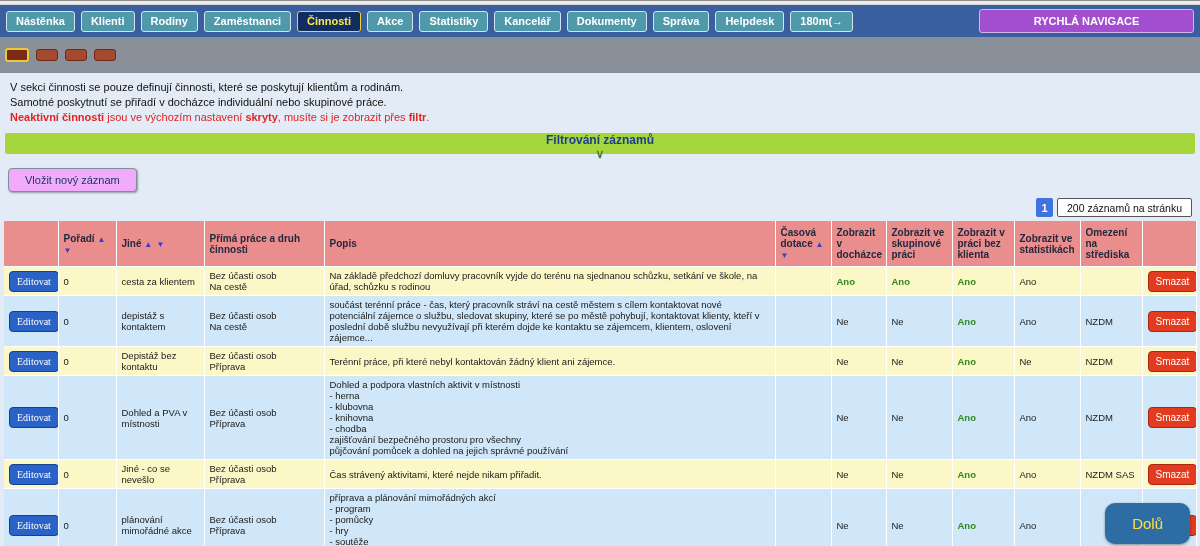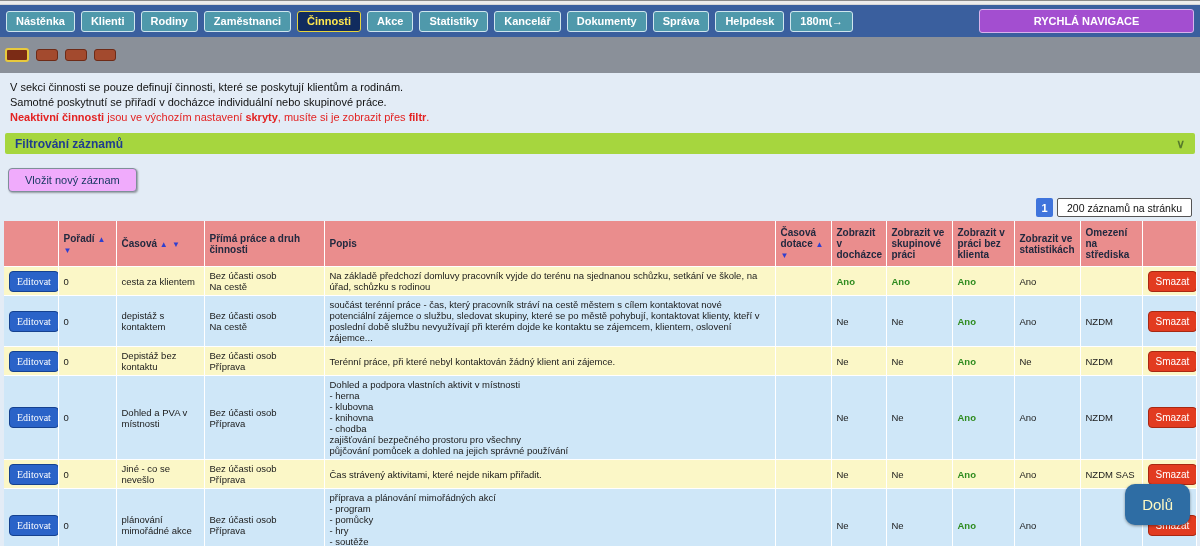--- a/index.html
+++ b/index.html
@@ -29,21 +29,21 @@
   .tab-btn.active{background:#7b2b15;color:#ffd83c;border:2px solid #e8c93c;}
   .tab-btn.muted{color:#a9b8d8;}
 
   
   .intro{padding:7px 10px 6px 10px;font-size:11px;line-height:15px;color:#111;}
   .intro .warn{color:#e32222;}
   .intro .b{font-weight:bold;}
 
   
   .filter-bar{margin:2px 5px 0 5px;background:#a6d63e;border-radius:2px;height:21px;
-    display:flex;align-items:center;justify-content:space-between;padding:0 10px;cursor:pointer;}
+    display:flex;align-items:center;justify-content:space-between;padding:0 10px;cursor:pointer;flex-direction:column;}
   .filter-bar .ftitle{color:#1f3d8f;font-weight:bold;font-size:12px;}
   .filter-bar .chev{color:#567a2b;font-size:12px;font-weight:bold;}
 
   .insert-btn{margin:14px 0 0 8px;background:#f0abfc;color:#14365e;border:1px solid #7e8f99;
     border-radius:4px;font-family:"Liberation Sans",sans-serif;font-size:11px;
     padding:5px 16px;cursor:pointer;box-shadow:1px 1px 2px rgba(0,0,0,.35);}
 
   .pager{display:flex;justify-content:flex-end;align-items:center;gap:4px;margin:6px 8px 0 0;height:19px;}
   .page-num{background:#3f74dc;color:#fff;font-size:11px;font-weight:bold;width:17px;height:19px;
     display:flex;align-items:center;justify-content:center;border-radius:2px;cursor:pointer;}
@@ -59,23 +59,23 @@
     border-right:1px solid #fff;border-bottom:1px solid #fff;overflow:hidden;}
   tr.zebra-yellow td{background:#fbf7c7;}
   tr.zebra-blue td{background:#cfe7f8;}
   .pre{white-space:pre-line;}
   td.flag.ano{color:#2e8b1e;font-weight:bold;}
   .edit-btn{background:#2a63c8;color:#fff;border:1px solid #15418f;border-radius:4px;
     font-family:Liberation Serif, serif;font-size:10px;padding:4px 7px;cursor:pointer;}
   .del-btn{background:#e23b20;color:#fff;border:1px solid #a82812;border-radius:4px;
     font-family:"Liberation Sans",sans-serif;font-size:10px;padding:4px 7px;cursor:pointer;}
 
-  .down-btn{position:absolute;right:10px;bottom:21px;background:#2e6da4;color:#fef9c3;border:none;
+  .down-btn{position:absolute;right:10px;bottom:2px;background:#2e6da4;color:#fde047;border:none;
     border-radius:10px;font-family:"Liberation Sans",sans-serif;font-size:15px;
-    padding:12px 17px;cursor:pointer;box-shadow:0 1px 3px rgba(0,0,0,.4);z-index:5;}
+    padding:12px 27px;cursor:pointer;box-shadow:0 1px 3px rgba(0,0,0,.4);z-index:5;}
 </style>
 </head>
 <body>
 
 <div class="page">
   <div class="top-edge"></div>
 
   <div class="navbar">
     <div class="nav-left">
       <button class="nav-btn"><span>Nástěnka</span><span class="nav-ico"></span></button>
@@ -131,21 +131,21 @@
         <col style="width:66px">
       <col style="width:62px">
         <col style="width:66px">
         <col style="width:62px">
         <col style="width:54px">
     </colgroup>
     <thead>
       <tr>
         <th></th>
         <th><span>Pořadí</span> <span class="sort">▲ ▼</span></th>
-        <th><span>Časová</span> <span class="sort">▲ ▼</span></th>
+        <th><span>Jiné</span> <span class="sort">▲ ▼</span></th>
         <th>Přímá práce a druh činnosti</th>
         <th>Popis</th>
         <th><span>Časová dotace</span> <span class="sort">▲ ▼</span></th>
         <th>Zobrazit v docházce</th>
         <th>Zobrazit ve skupinové práci</th>
         <th>Zobrazit v práci bez klienta</th>
         <th>Zobrazit ve statistikách</th>
         <th>Omezení na střediska</th>
         <th></th>
       </tr>

